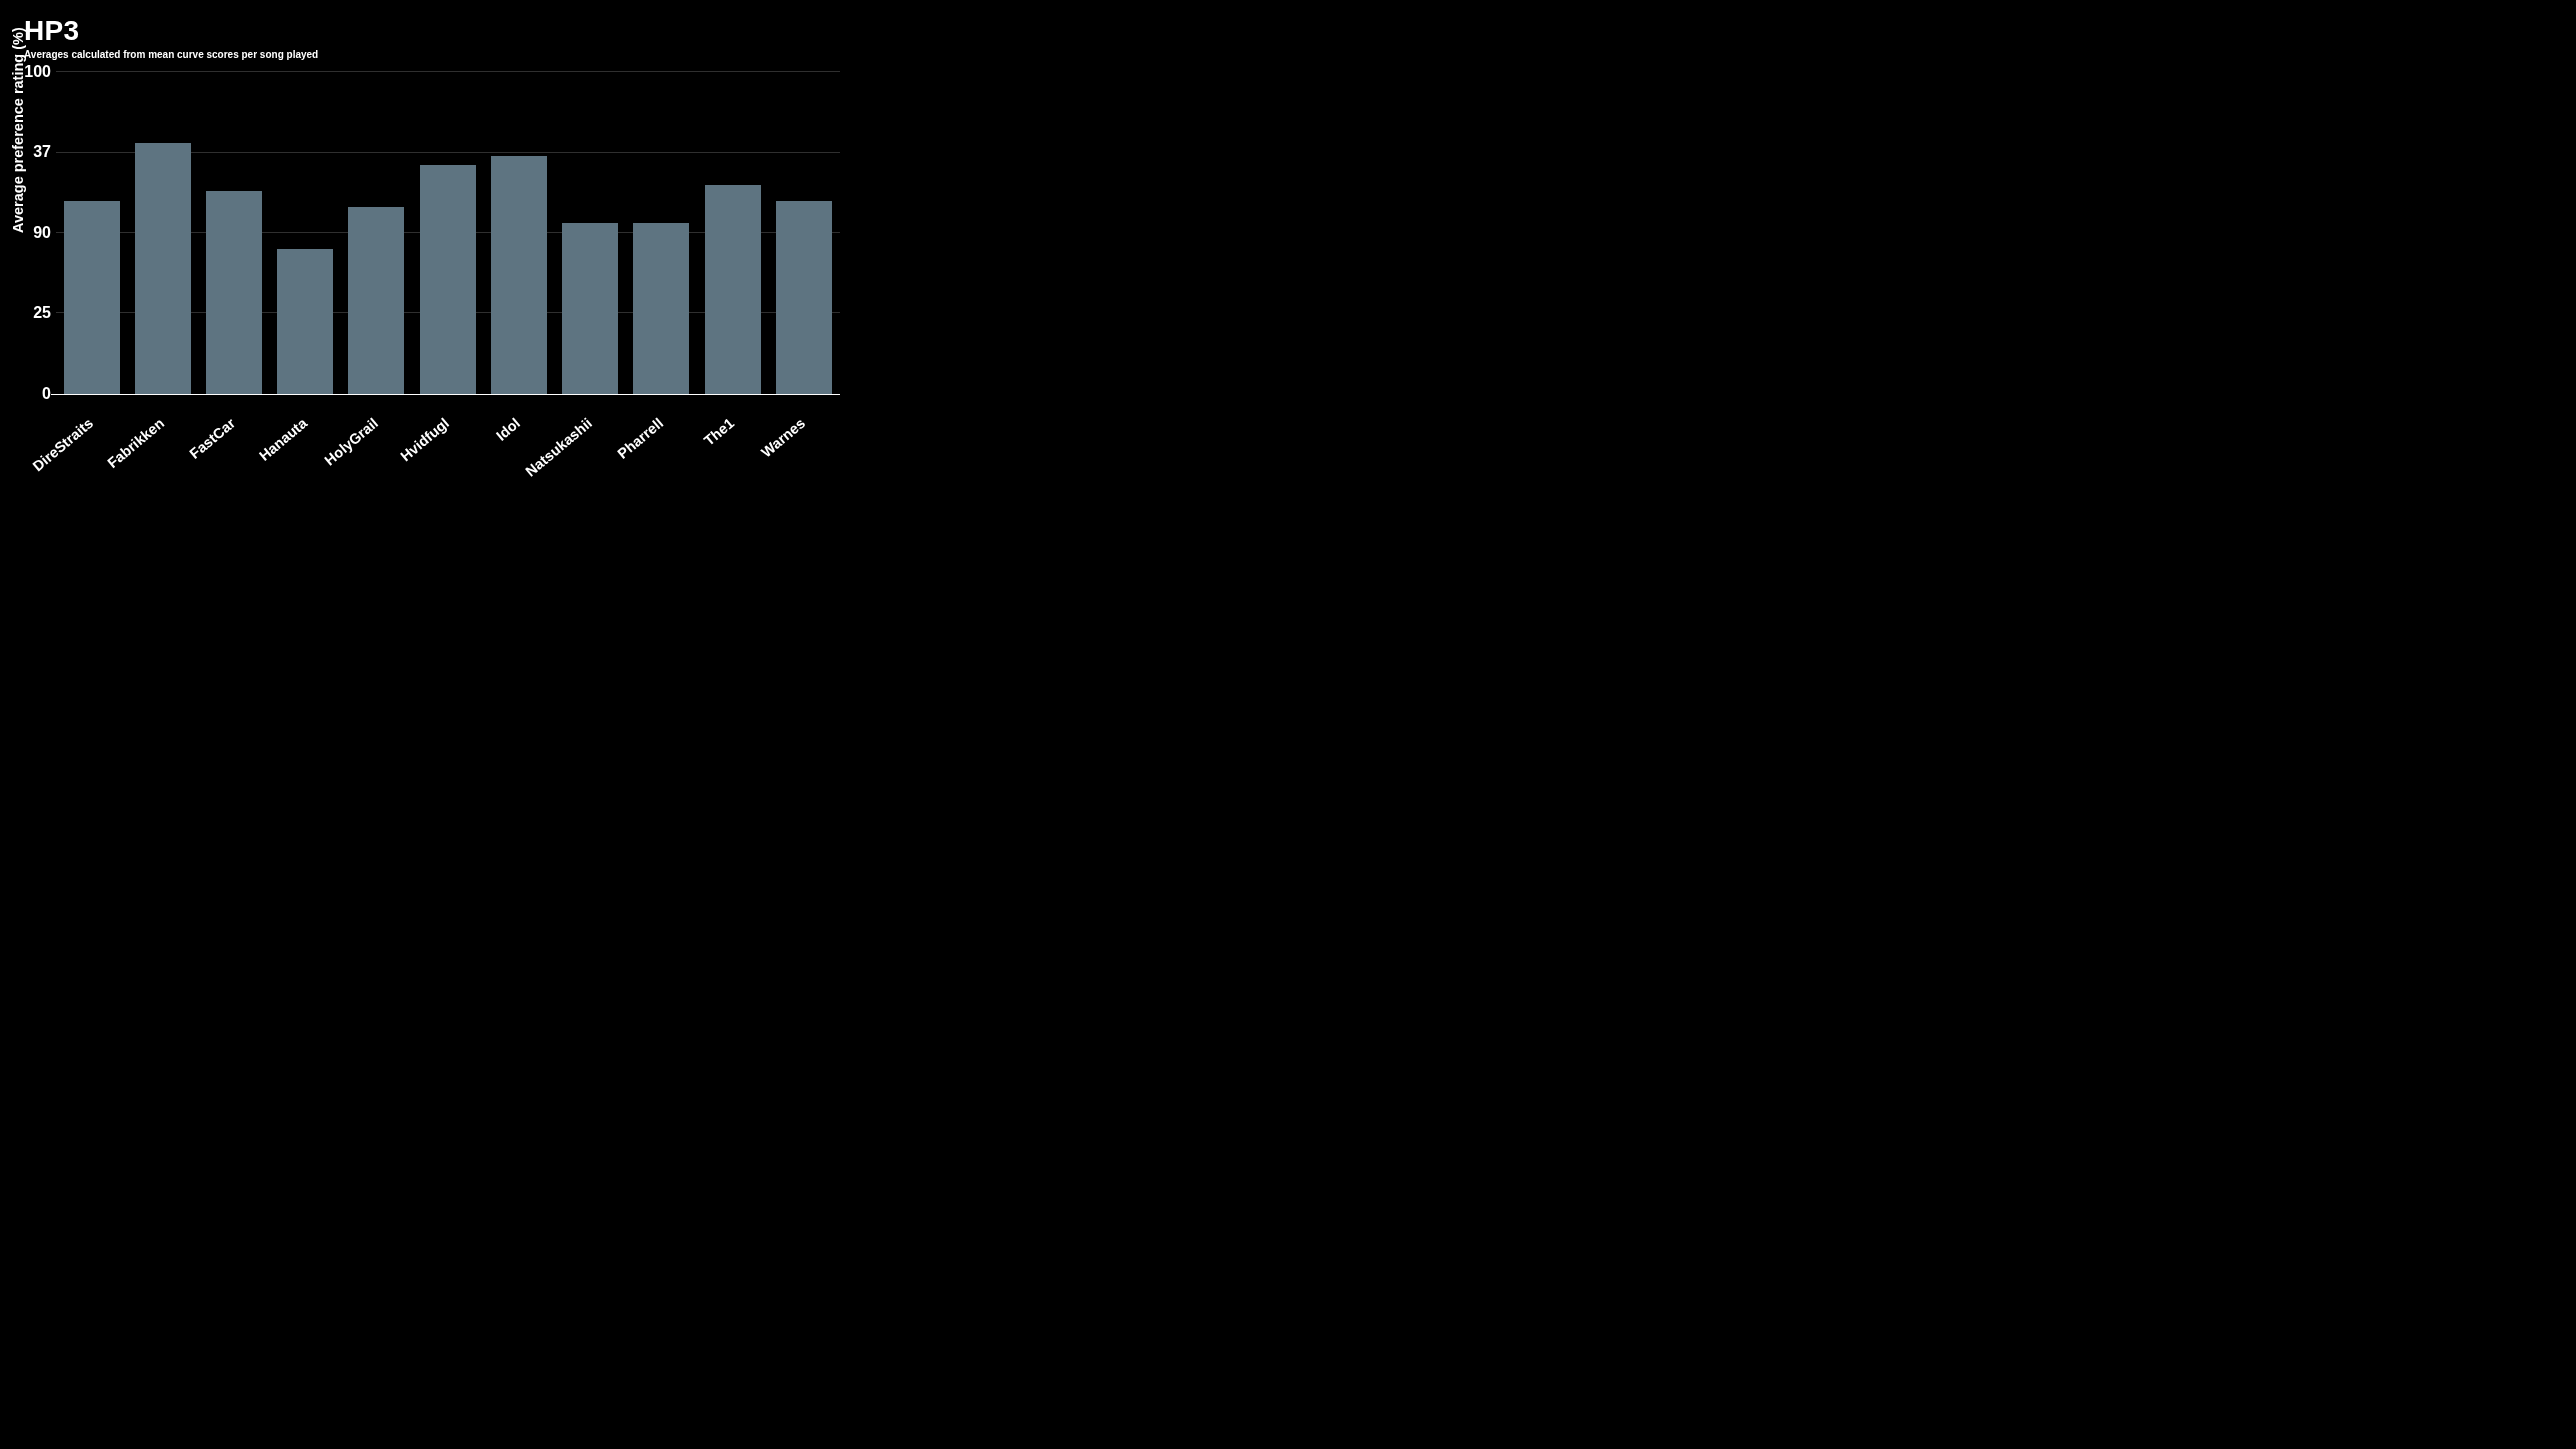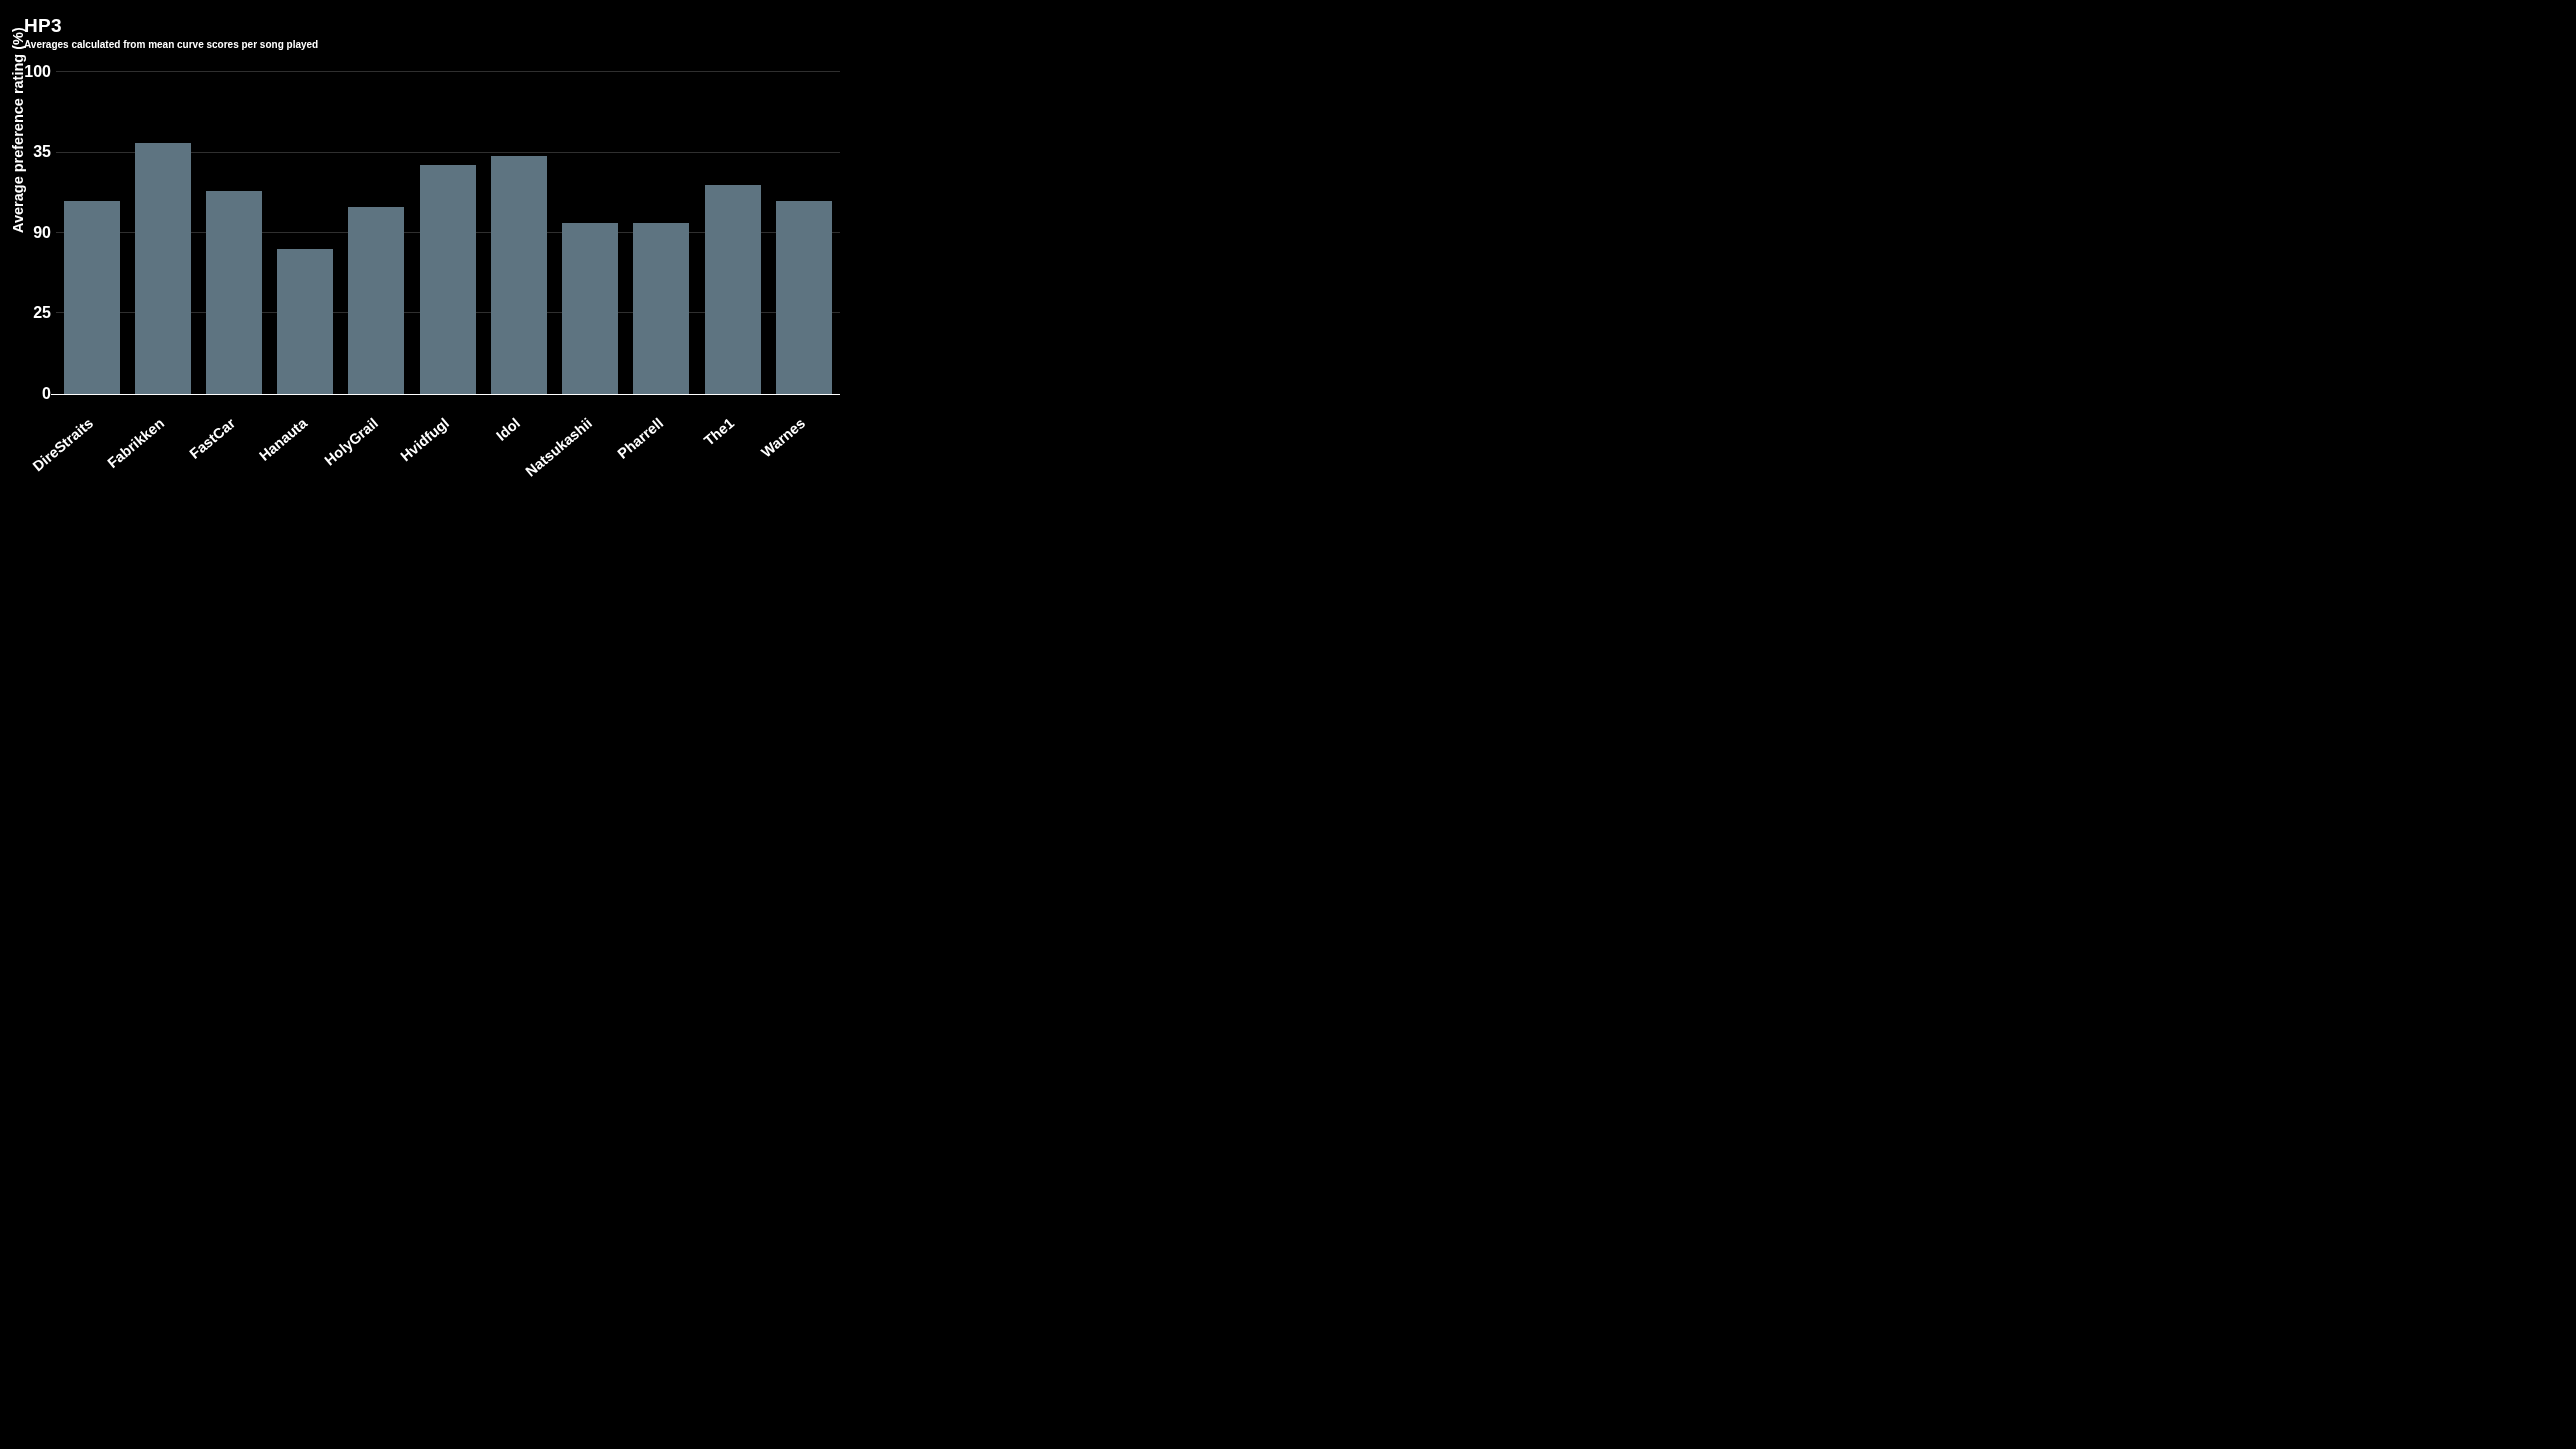--- a/index.html
+++ b/index.html
@@ -15,21 +15,21 @@
     height: 483px;
     background: #000;
     overflow: hidden;
   }
   .title-block {
     position: absolute;
     left: 24px;
     top: 15px;
   }
   .title-block .title {
-    font-size: 19px;
+    font-size: 28px;
     font-weight: 700;
     letter-spacing: 0.3px;
   }
   .title-block .subtitle {
     font-size: 10px;
     font-weight: 600;
     margin-top: 2.1px;
   }
   
   .plot {
@@ -118,21 +118,21 @@
     <div class="bar" style="left:577px;width:56px;height:171px"></div>
     <div class="bar" style="left:649px;width:56px;height:209px"></div>
     <div class="bar" style="left:720px;width:56px;height:193px"></div>
 
     <div class="baseline"></div>
   </div>
 
   <div class="ytick" style="top:394px">0</div>
   <div class="ytick" style="top:313px">25</div>
   <div class="ytick" style="top:233px">90</div>
-  <div class="ytick" style="top:152px">35</div>
+  <div class="ytick" style="top:152px">37</div>
   <div class="ytick" style="top:72px">100</div>
 
   <div class="xtick" style="left:-16px;   top:413px; width:107px">DireStraits</div>
   <div class="xtick" style="left:55px; top:413px; width:107px">Fabrikken</div>
   <div class="xtick" style="left:126px; top:413px; width:107px">FastCar</div>
   <div class="xtick" style="left:198px; top:413px; width:107px">Hanauta</div>
   <div class="xtick" style="left:269px; top:413px; width:107px">HolyGrail</div>
   <div class="xtick" style="left:340px; top:413px; width:107px">Hvidfugl</div>
   <div class="xtick" style="left:411px; top:413px; width:107px">Idol</div>
   <div class="xtick" style="left:483px; top:413px; width:107px">Natsukashii</div>

